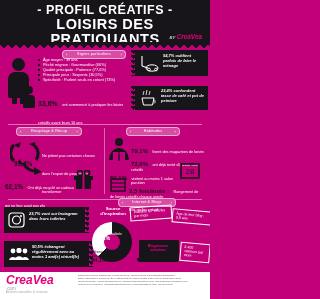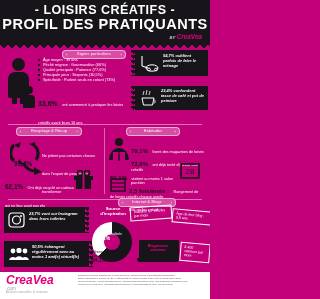--- a/index.html
+++ b/index.html
@@ -139,22 +139,22 @@
   .logo .tag{font-size:2.6px;color:#9b9b9b;letter-spacing:.2px;}
   .fine{position:absolute;left:78px;top:274px;width:128px;color:#5b5b5b;font-size:2.5px;line-height:3.1px;}
   .fine .f0{color:#e5007d;}
 </style>
 </head>
 <body>
 
 <div class="page">
 
   <div class="header">
-    <div class="title1">- LOISIRS CRÉATIFS -</div>
-    <div class="title2">PROFIL DES PRATIQUANTS</div>
+    <div class="title1">- PROFIL CRÉATIFS -</div>
+    <div class="title2">LOISIRS DES PRATIQUANTS</div>
     <div class="byline">
       <span class="bx">BY</span>
       <span class="brand">CreaVea</span>
     </div>
   </div>
   <div class="zig"></div>
 
   <div class="sec-label" style="left:62px;top:50px;width:62px;">Signes particuliers</div>
 
   <div class="persona">

